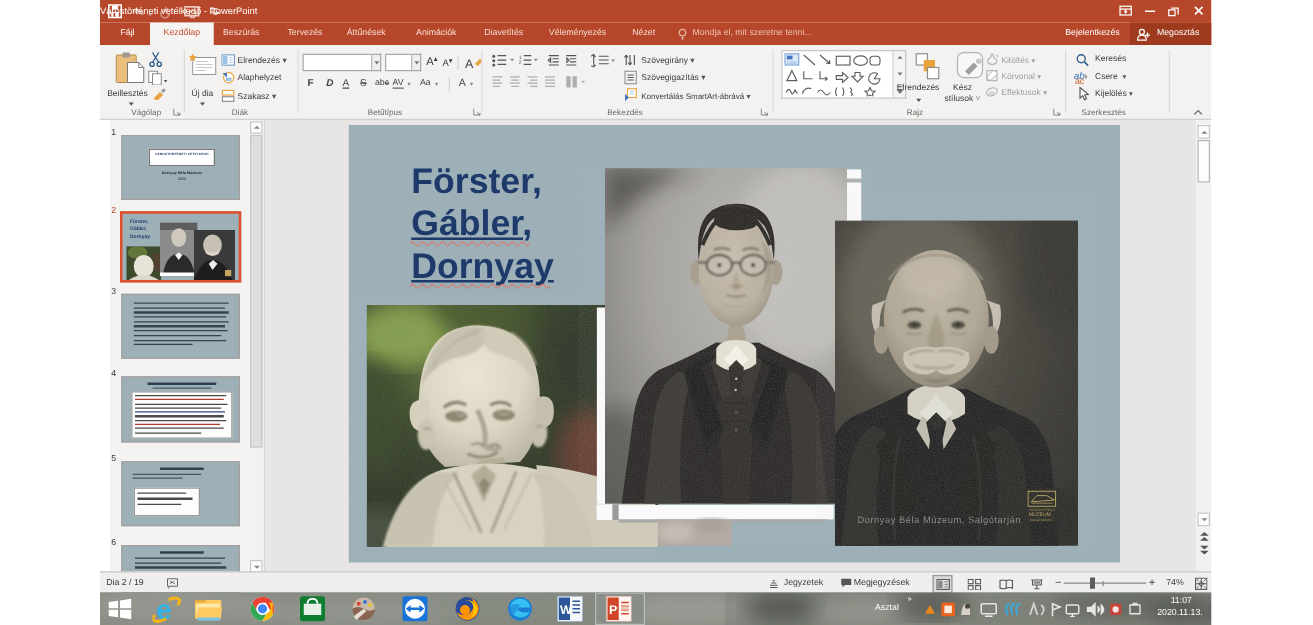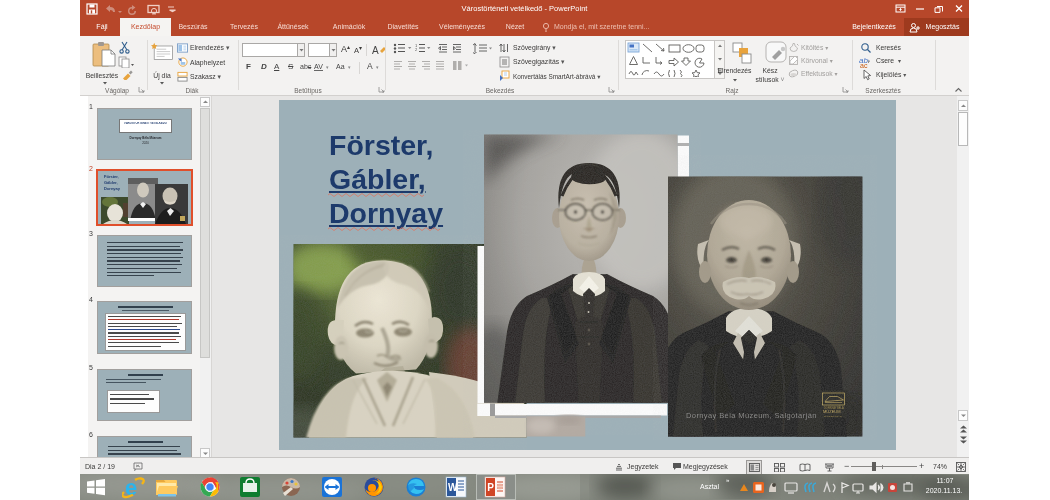--- a/index.html
+++ b/index.html
@@ -5,21 +5,21 @@
   * { margin:0; padding:0; box-sizing:border-box; }
   html,body { width:1050px; height:500px; background:#fff; overflow:hidden; }
   body { font-family:"Liberation Sans", sans-serif; }
   #page { position:relative; width:1050px; height:500px; background:#fff; }
   #win { position:absolute; left:80px; top:0; width:889px; height:500px; }
   .abs { position:absolute; }
 
   
   #titlebar { position:absolute; left:0; top:0; width:889px; height:18px; background:#b7472a; }
   #tabrow { position:absolute; left:0; top:18px; width:889px; height:18px; background:#b7472a; }
-  #title-text { position:absolute; left:0; right:0; top:4px; text-align:center; color:#fff; font-size:7.5px; }
+  #title-text { position:absolute; left:0; right:0; top:4px; color:#fff; font-size:7.5px; }
   .tab { position:absolute; top:0; height:18px; line-height:18px; color:#f7dcd4; font-size:7px; text-align:center; }
   #tab-active { position:absolute; top:0; height:18px; line-height:18px; background:#f5f4f2; color:#c54a2c; font-size:7px; text-align:center; }
   #megosztas { position:absolute; top:18px; height:18px; background:#9e3a1e; color:#fff; font-size:7px; line-height:18px; }
 
   
   #ribbon { position:absolute; left:0; top:36px; width:889px; height:60px; background:#f3f2f1; border-bottom:1px solid #d2d0ce; }
   .gsep { position:absolute; top:4px; height:50px; width:1px; background:#dddbd9; }
   .glabel { position:absolute; top:51px; width:100px; text-align:center; font-size:6.5px; color:#696663; }
   .rtext { font-size:6.8px; color:#3b3a39; }
   .launcher { position:absolute; top:50px; width:7px; height:7px; }

